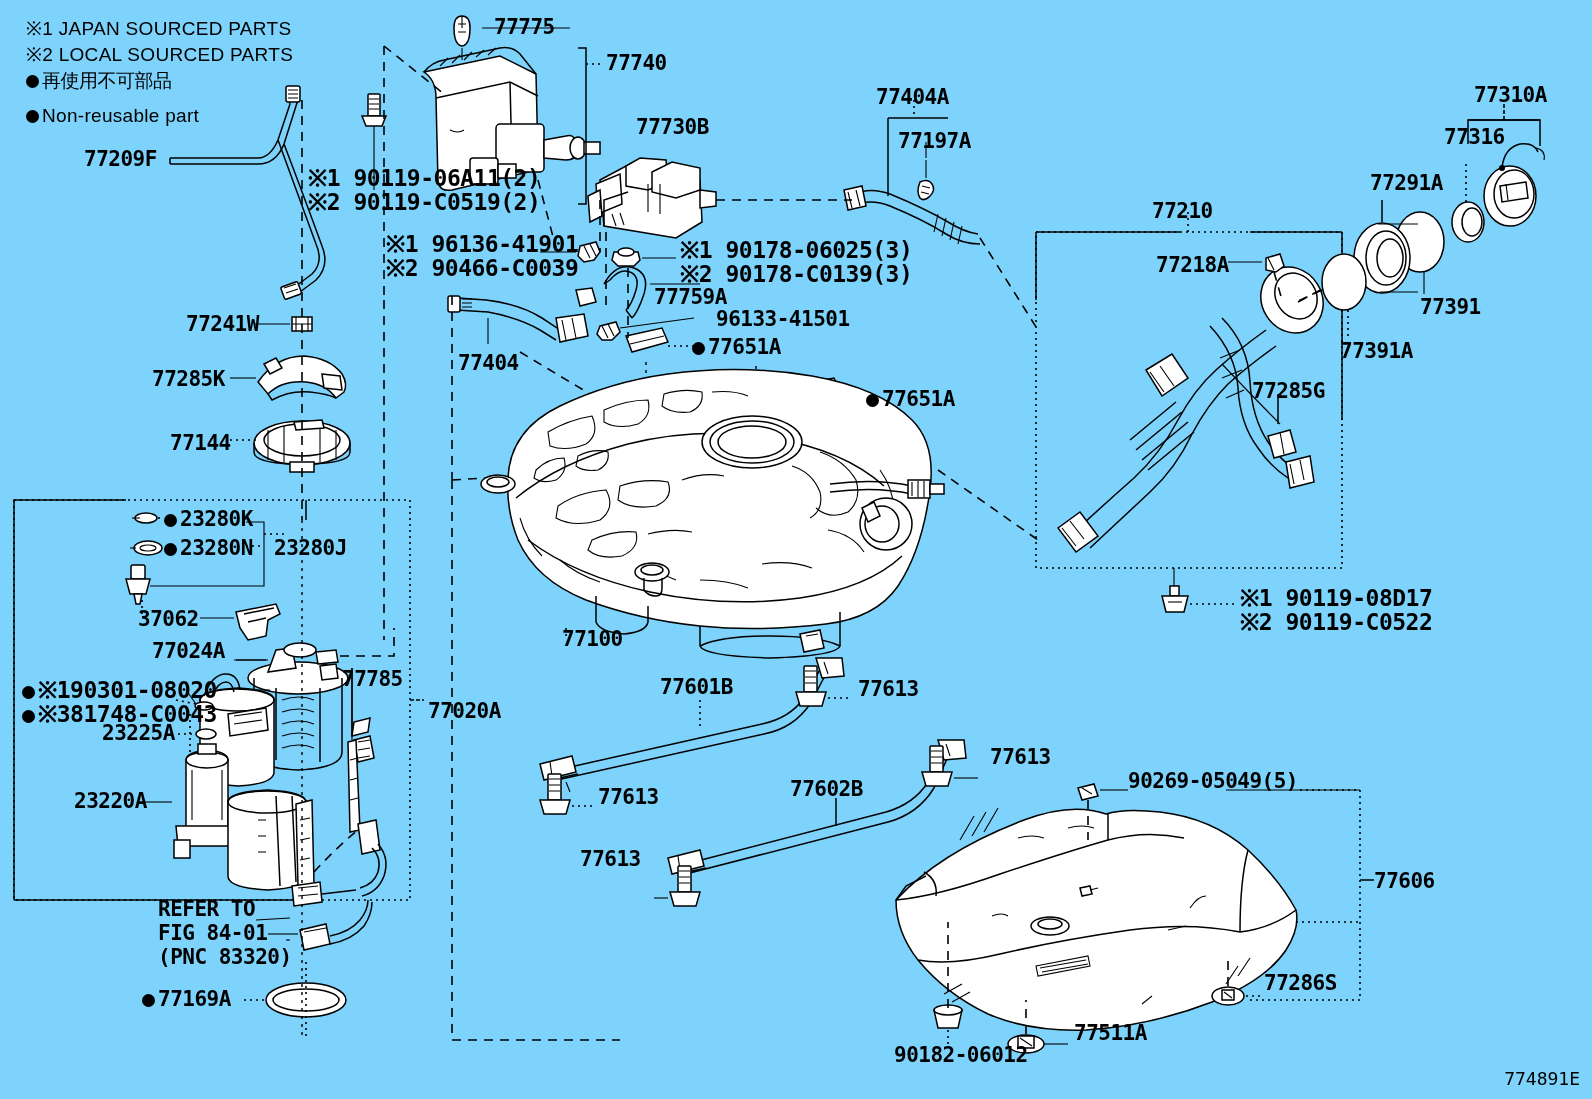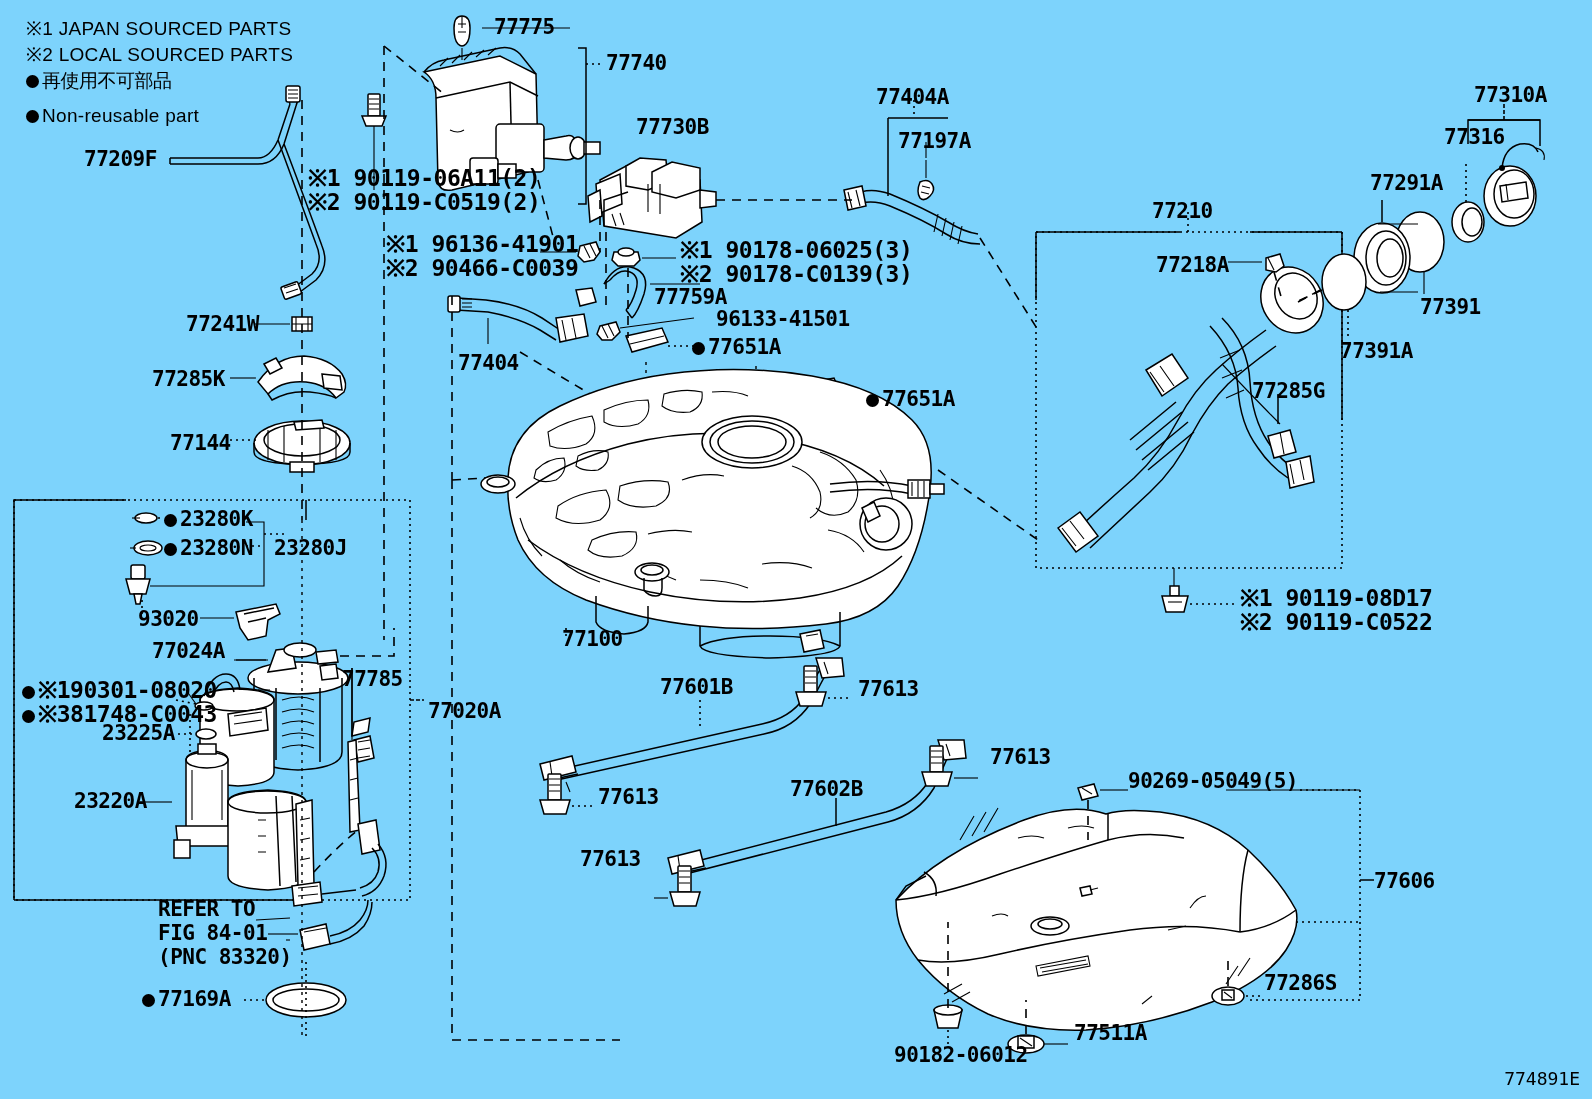--- a/index.html
+++ b/index.html
@@ -663,21 +663,21 @@
   <div class="lbl sm" style="left:1240px;top:610px;">※2  90119-C0522</div>
 
   <div class="lbl" style="left:186px;top:313px;">77241W</div>
   <div class="lbl" style="left:152px;top:368px;">77285K</div>
   <div class="lbl" style="left:170px;top:432px;">77144</div>
 
   <div class="lbl" style="left:164px;top:508px;"><span class="dot"></span><span>23280K</span></div>
   <div class="lbl" style="left:164px;top:537px;"><span class="dot"></span><span>23280N</span></div>
   <div class="lbl" style="left:274px;top:537px;">23280J</div>
 
-  <div class="lbl" style="left:138px;top:608px;">93020</div>
+  <div class="lbl" style="left:138px;top:608px;">37062</div>
   <div class="lbl" style="left:152px;top:640px;">77024A</div>
   <div class="lbl" style="left:342px;top:668px;">77785</div>
   <div class="lbl" style="left:428px;top:700px;">77020A</div>
 
   <div class="lbl sm" style="left:22px;top:678px;"><span class="dot"></span><span>※190301-08020</span></div>
   <div class="lbl sm" style="left:22px;top:702px;"><span class="dot"></span><span>※381748-C0043</span></div>
   <div class="lbl" style="left:102px;top:722px;">23225A</div>
   <div class="lbl" style="left:74px;top:790px;text-align:right;">23220A</div>
 
   <div class="lbl" style="left:158px;top:898px;">REFER TO</div>

